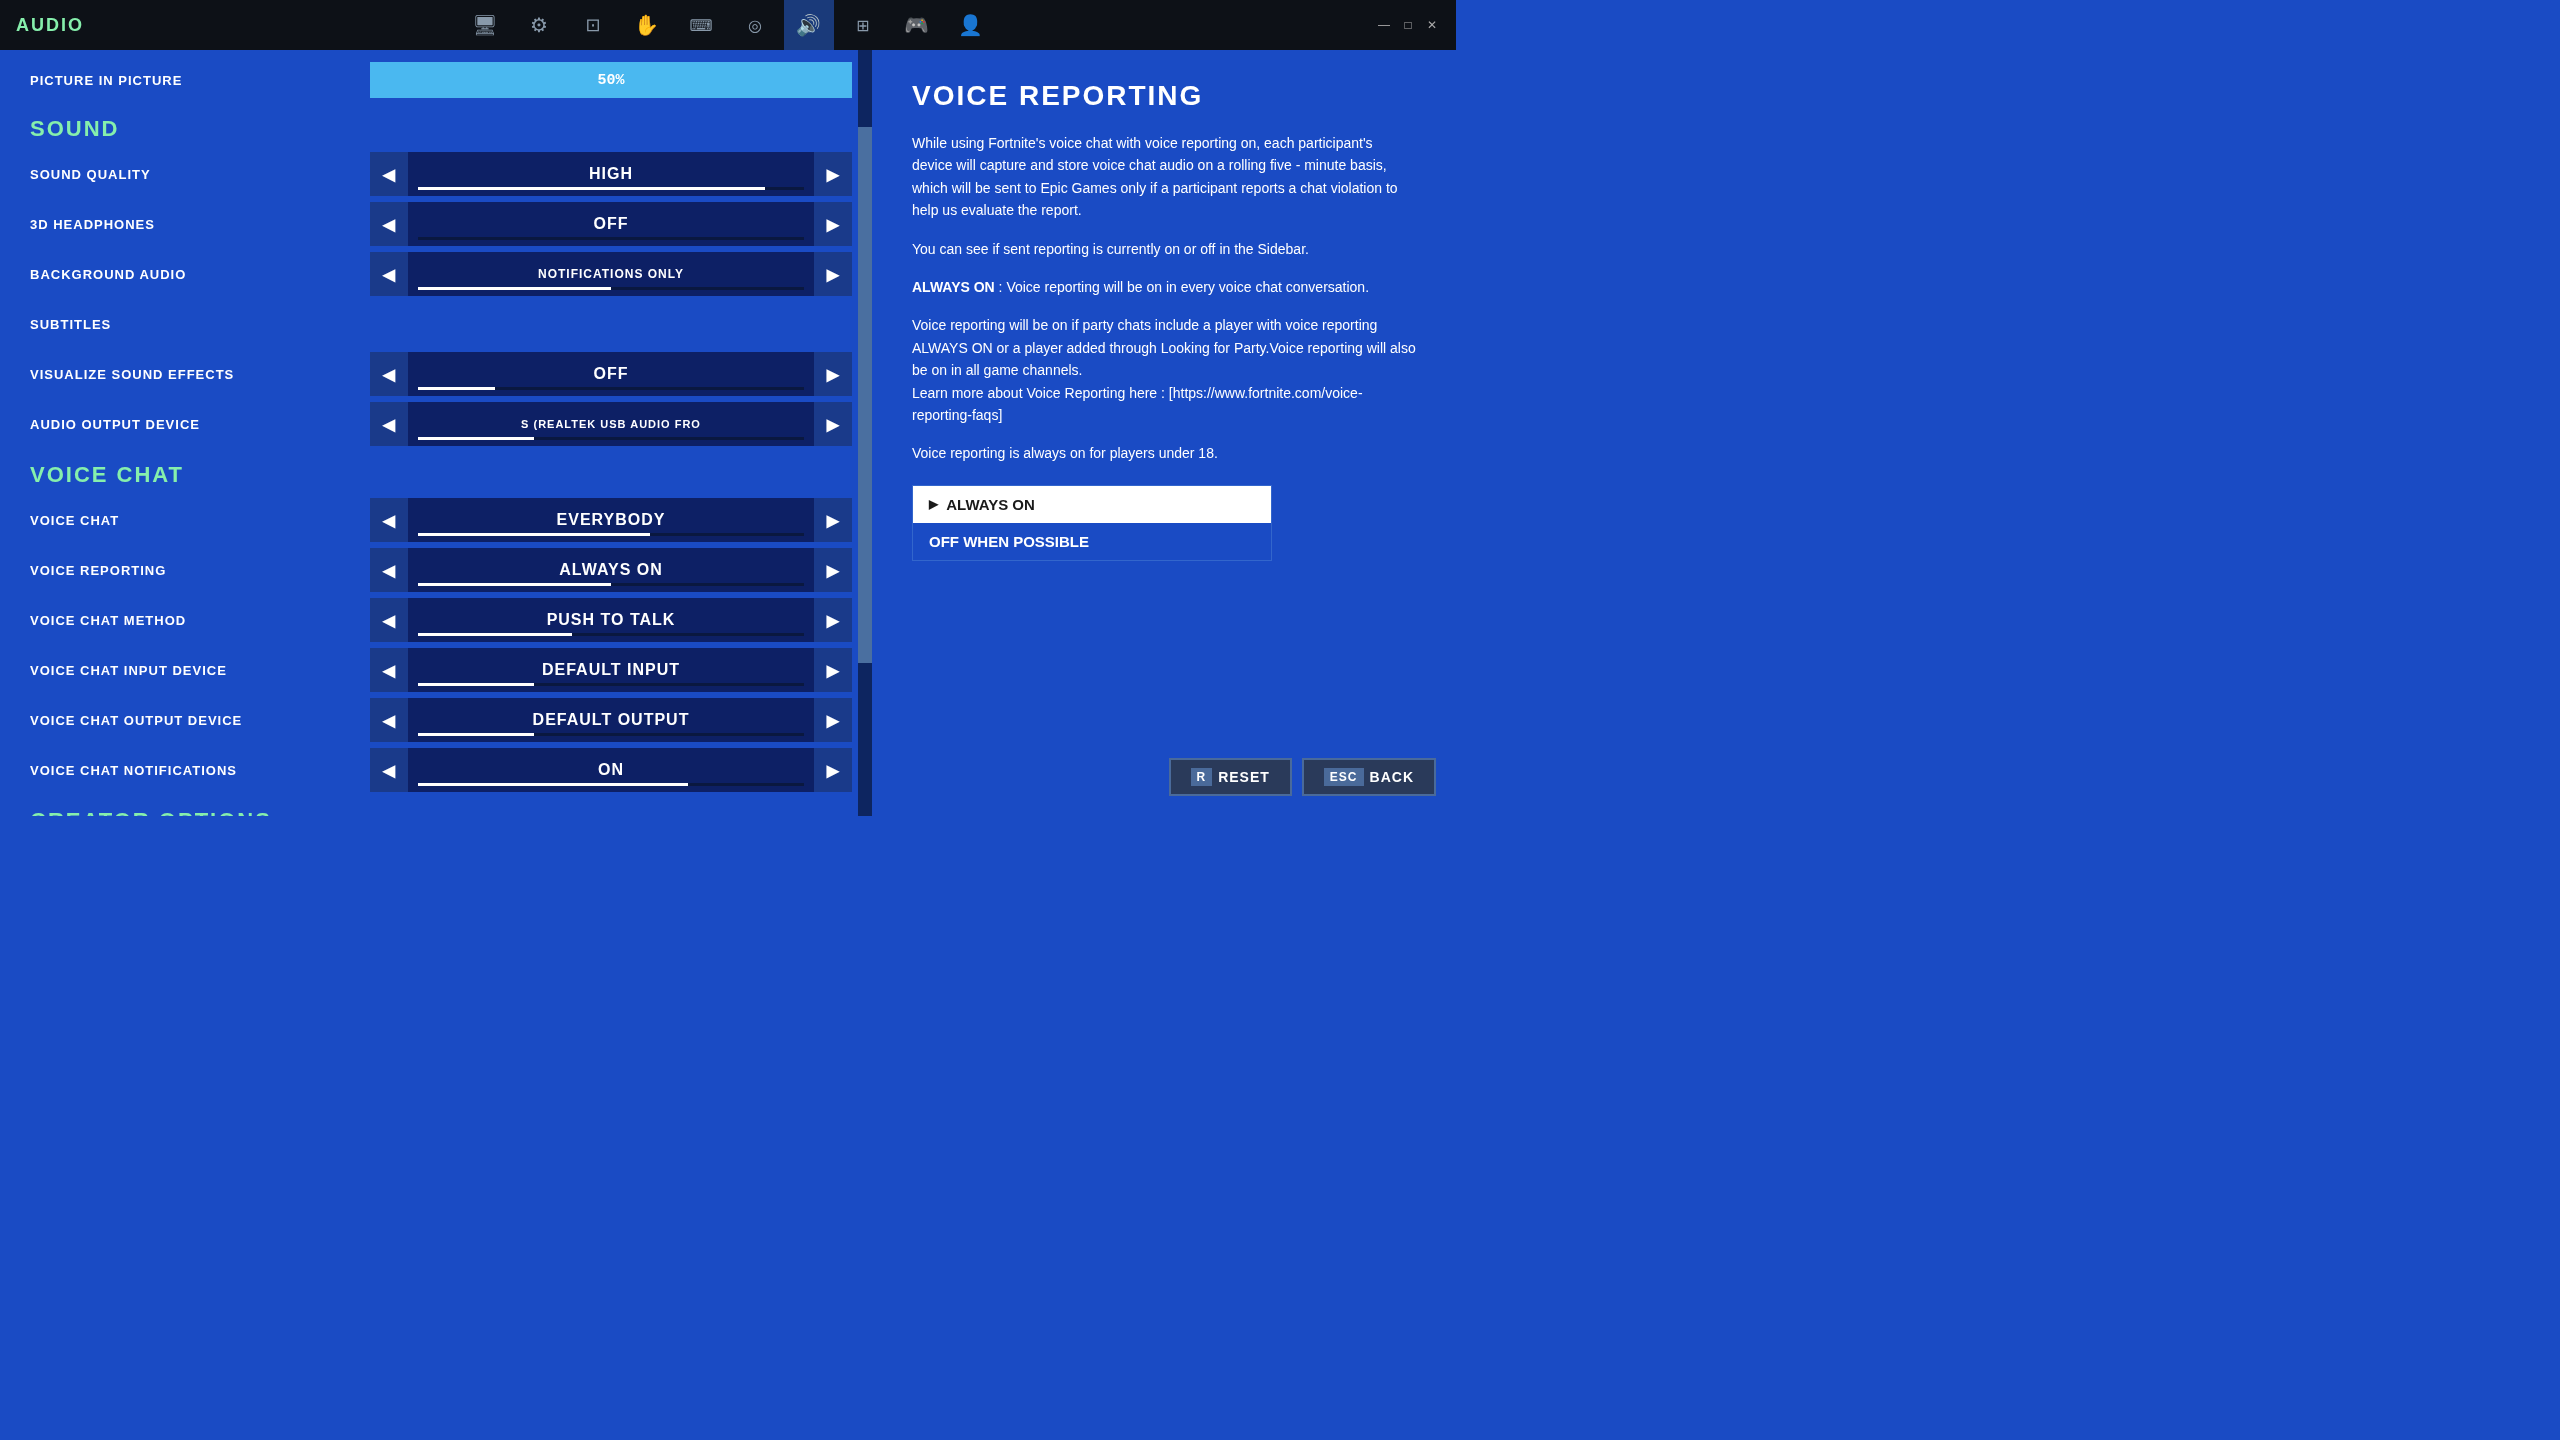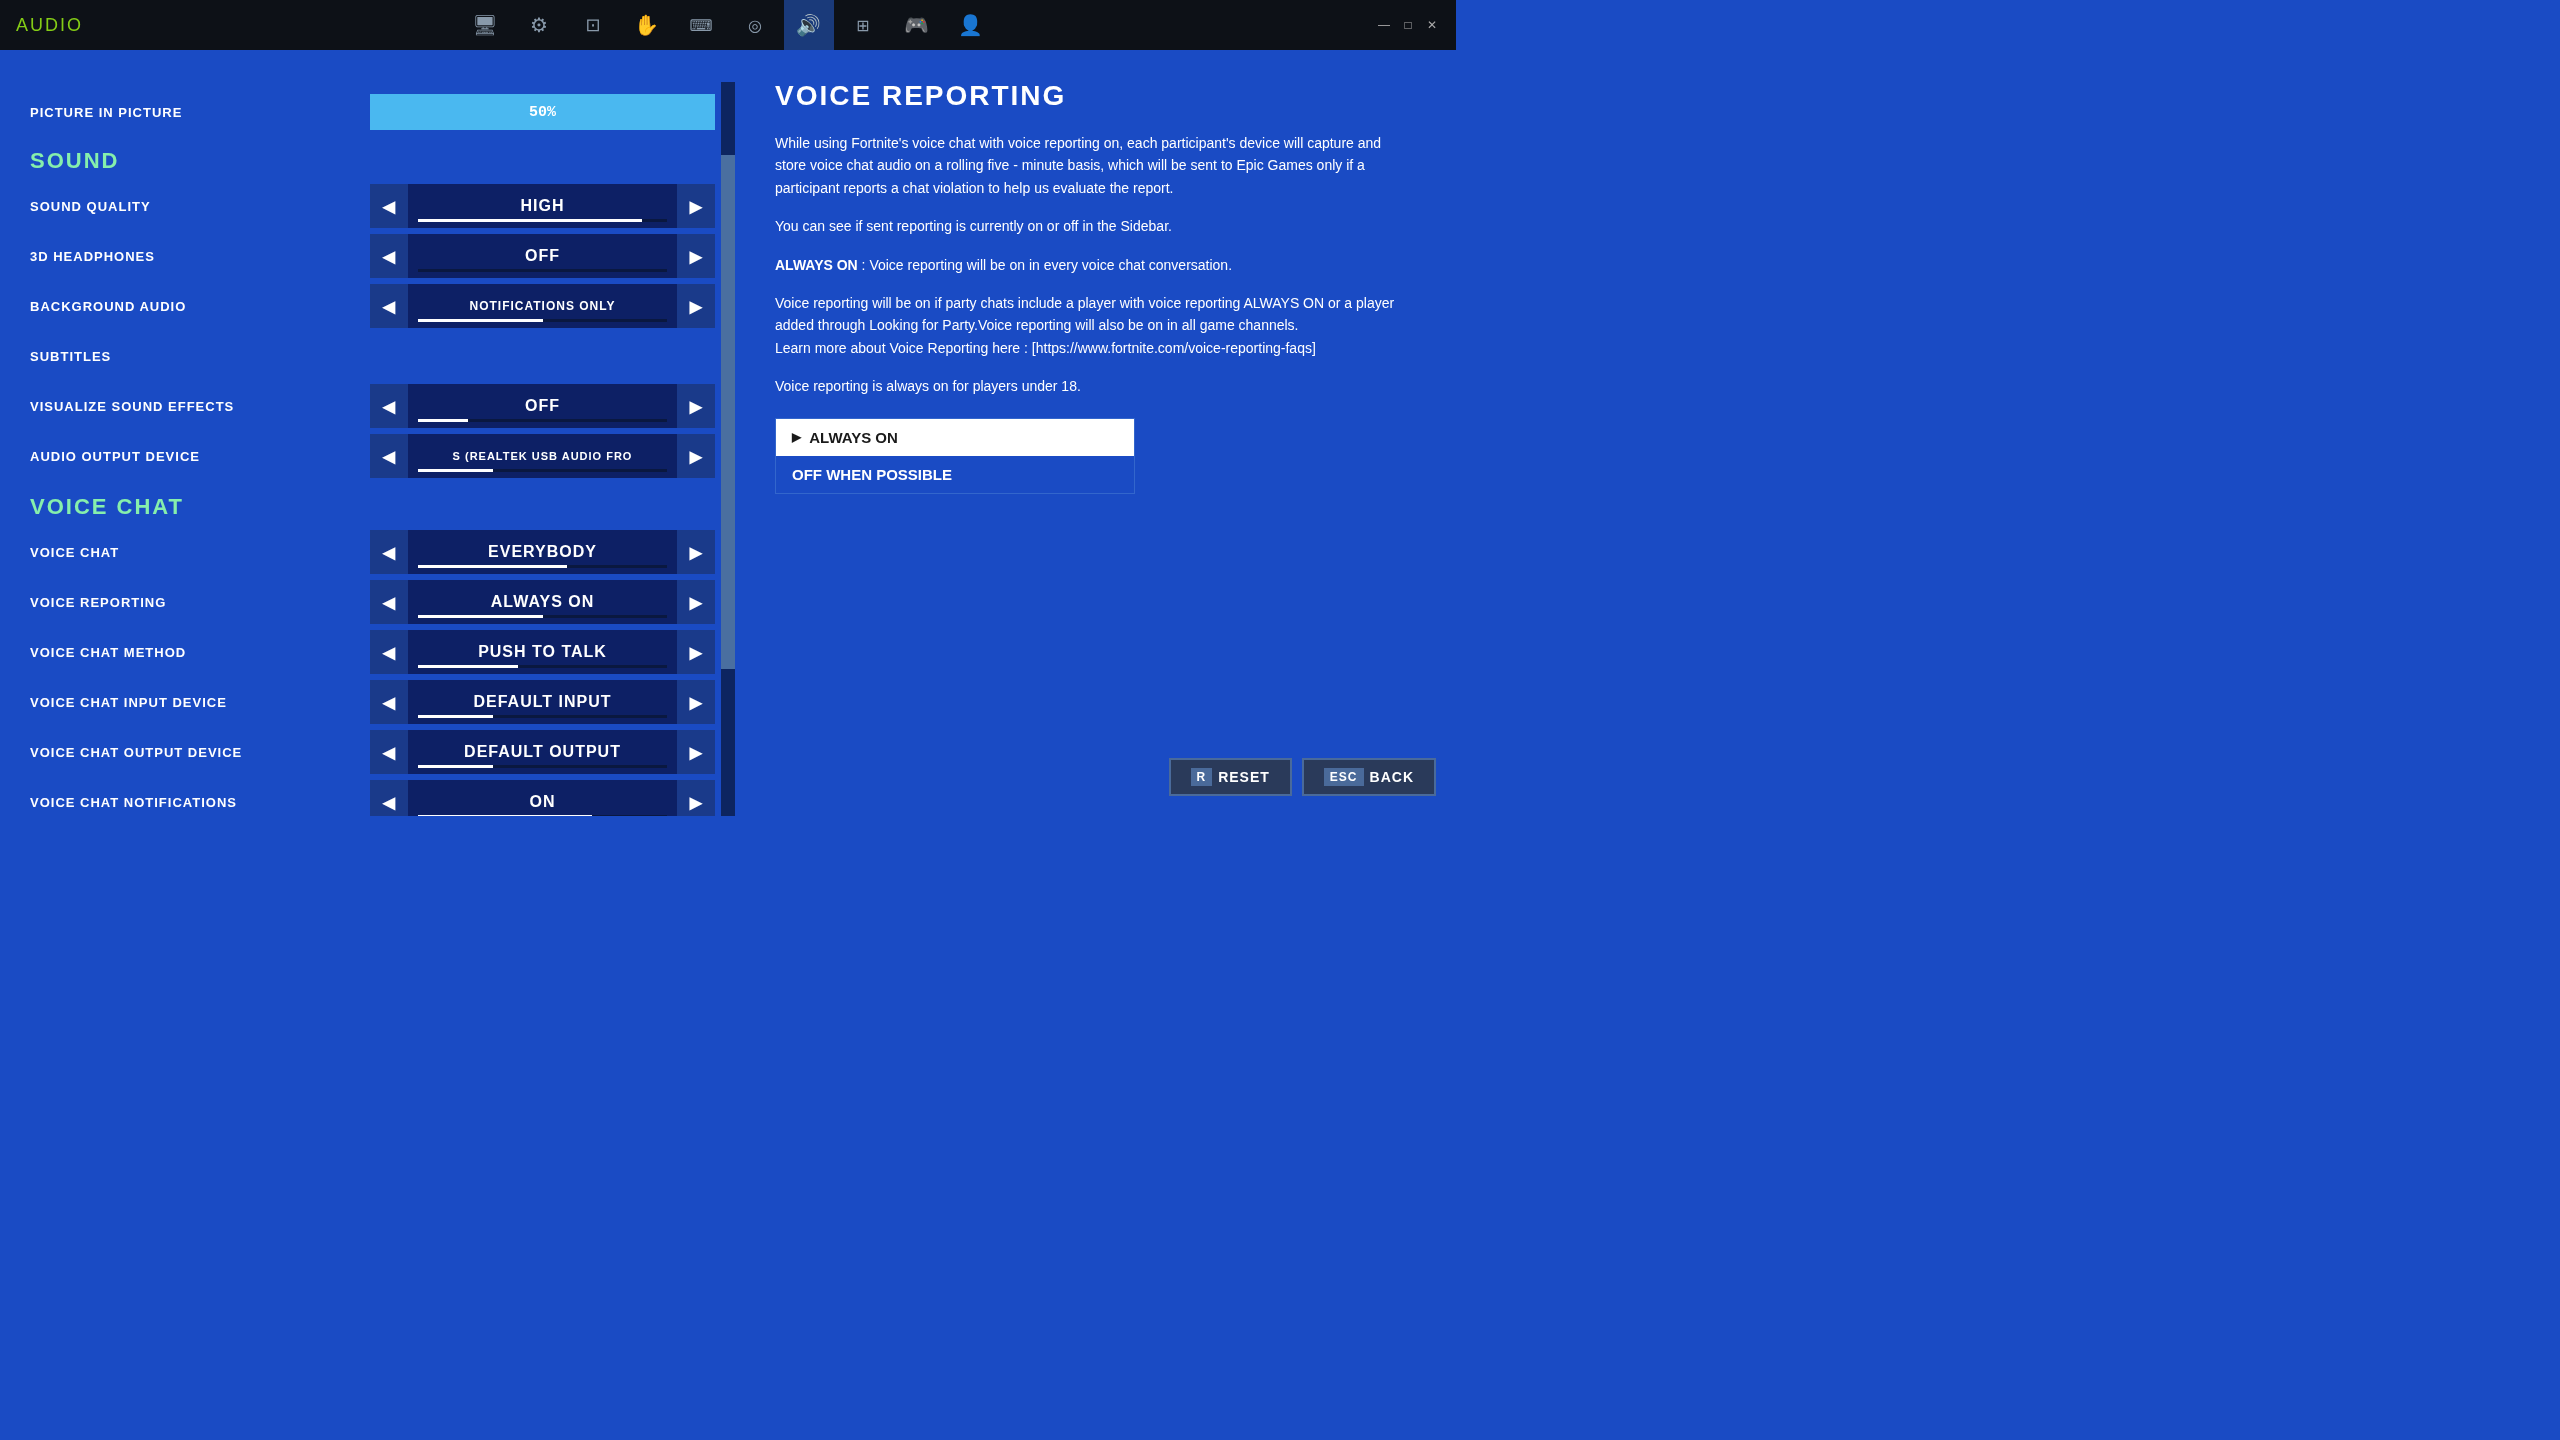--- a/index.html
+++ b/index.html
@@ -19,23 +19,23 @@
       top: 0; left: 0; right: 0;
       height: 50px;
       background: #0d1117;
       display: flex;
       align-items: center;
       justify-content: space-between;
       padding: 0 16px;
       z-index: 100;
     }
     .title-bar-title {
-      color: #84cc16;
+      color: #86efac;
       font-size: 18px;
-      font-weight: 400;
+      font-weight: 700;
       letter-spacing: 2px;
       text-transform: uppercase;
     }
     .title-bar-nav {
       display: flex;
       align-items: center;
       gap: 4px;
       position: absolute;
       left: 50%;
       transform: translateX(-50%);
@@ -72,25 +72,24 @@
     
     .main-container {
       position: absolute;
       top: 50px;
       left: 0; right: 0; bottom: 0;
       display: flex;
     }
 
     
     .left-panel {
-      width: 735px;
+      width: 872px;
       padding: 10px 20px 10px 30px;
       overflow: hidden;
       position: relative;
-      margin-top: 32px;
     }
 
     
     .scrollbar {
       position: absolute;
       right: 0;
       top: 0;
       bottom: 0;
       width: 14px;
       background: #0d2560;

